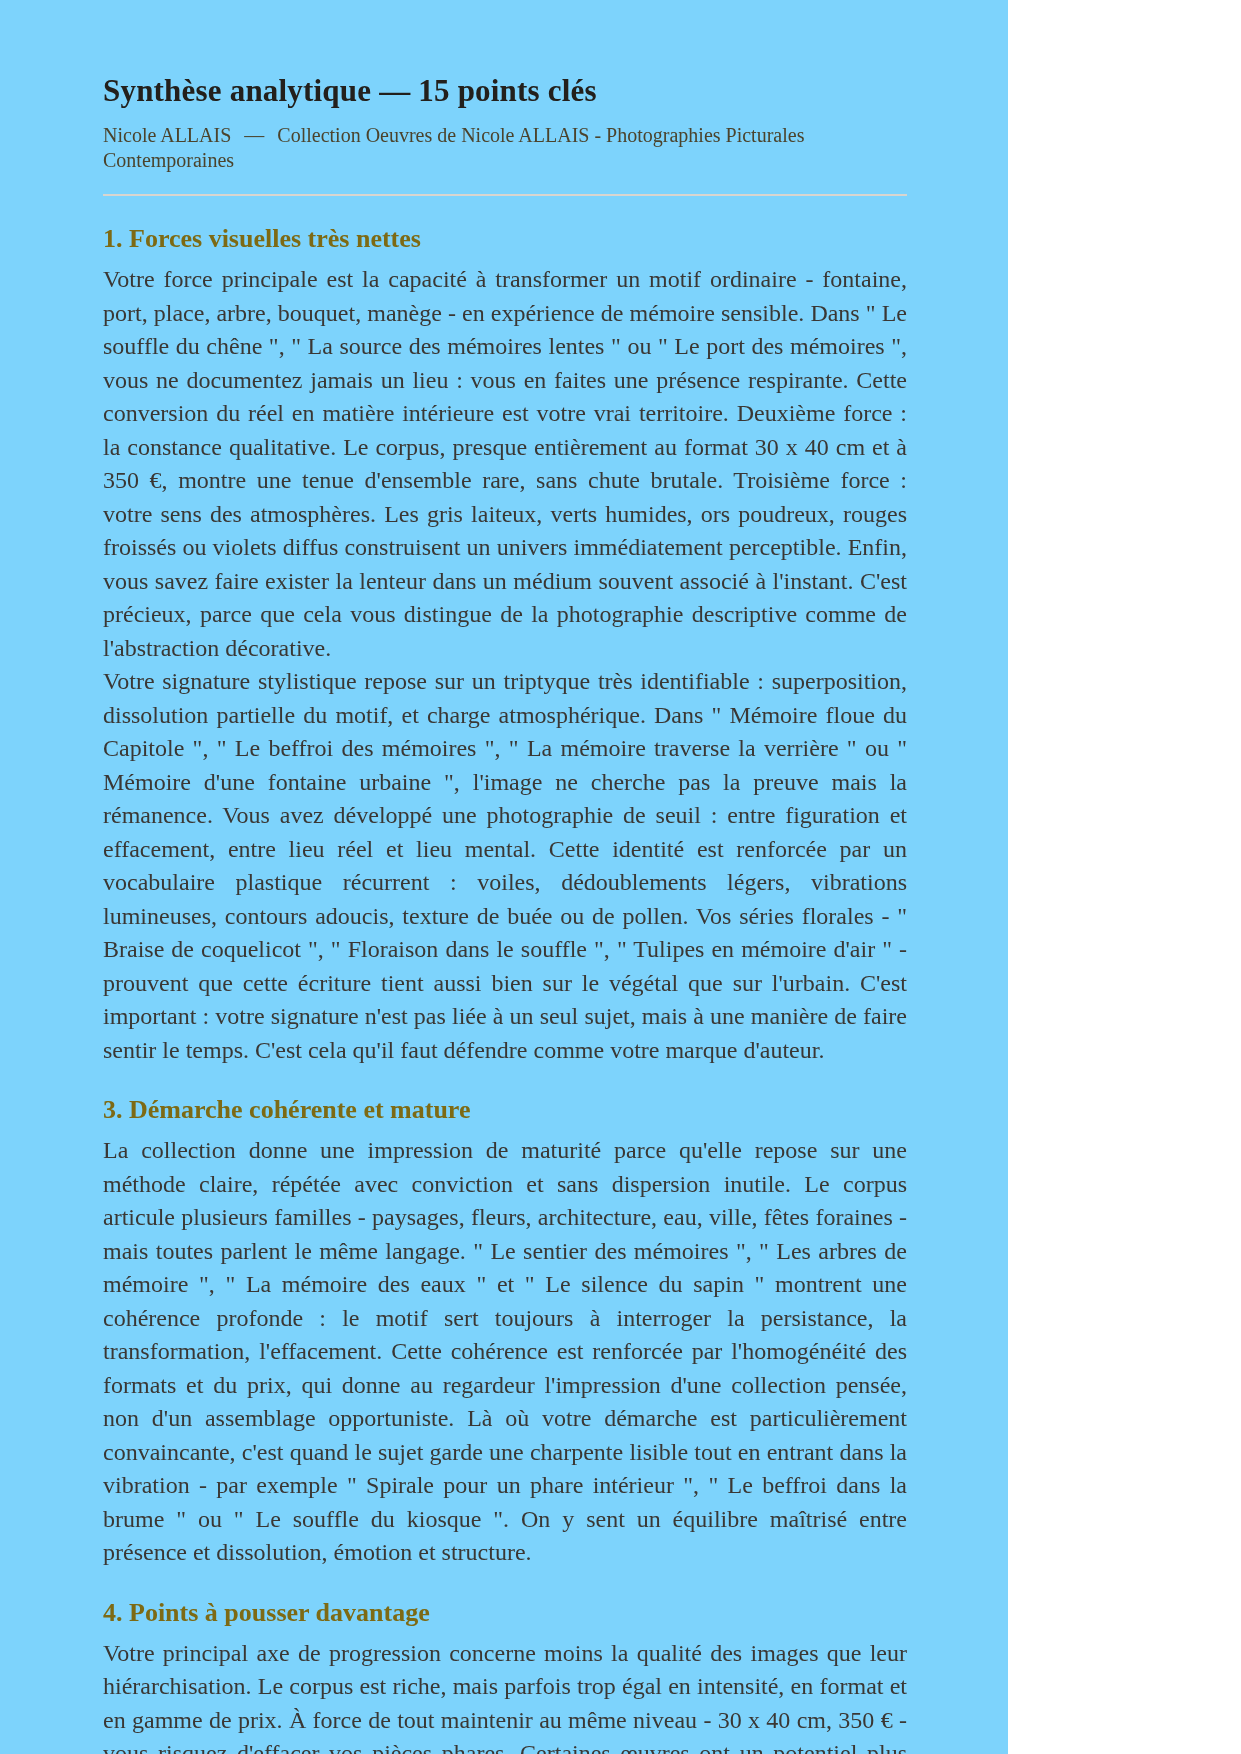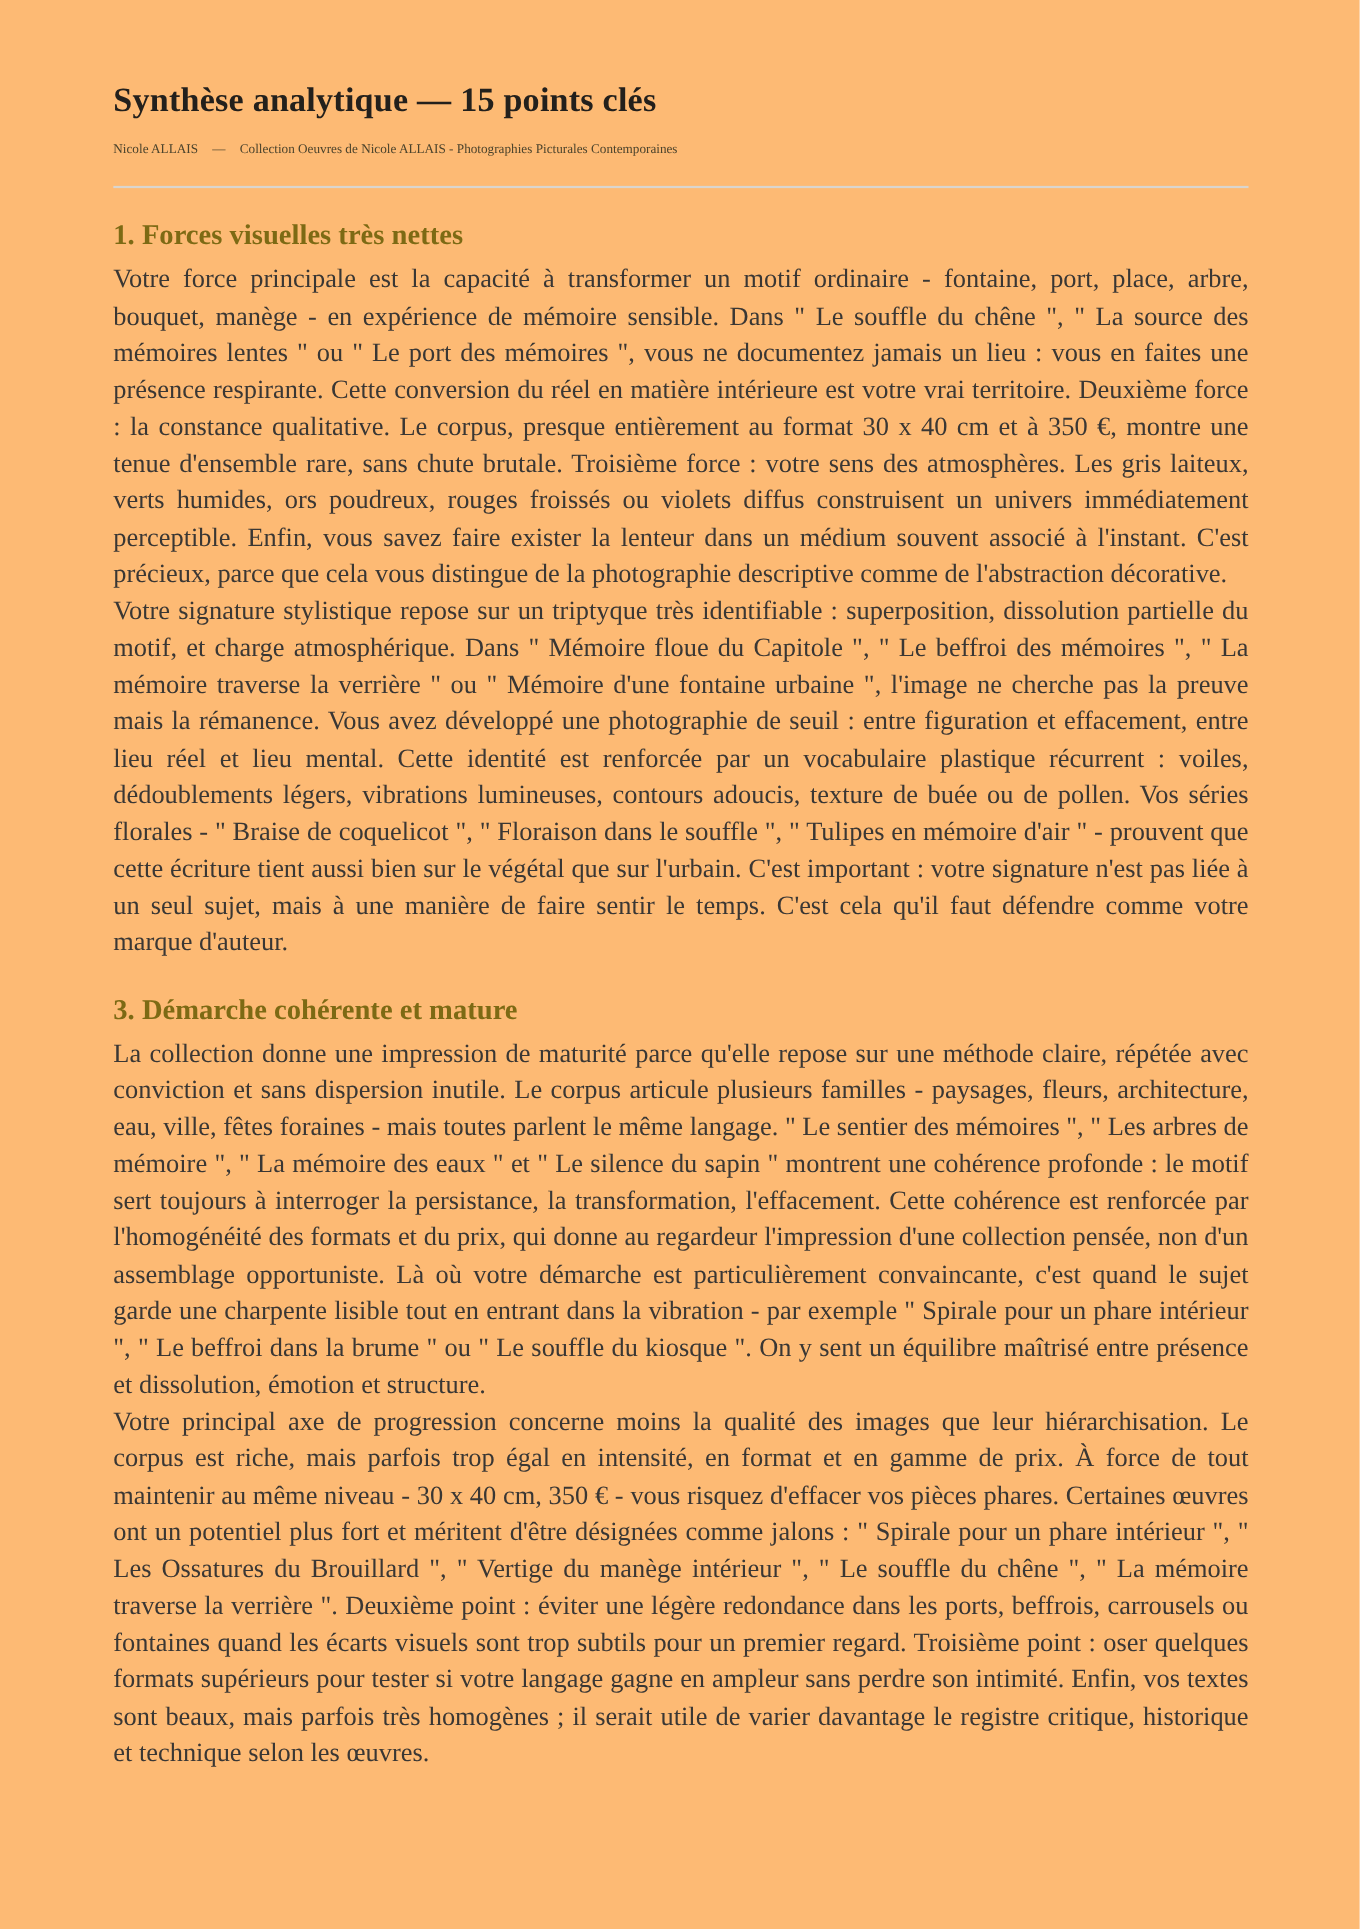--- a/index.html
+++ b/index.html
@@ -8,36 +8,36 @@
     background: #ffffff;
   }
   body {
     width: 1241px;
     height: 1754px;
     overflow: hidden;
     font-family: "Liberation Serif", "DejaVu Serif", serif;
   }
   .page {
     box-sizing: border-box;
-    width: 1236px;
+    width: 1008px;
     height: 1754px;
     padding: 72px 101px 0 103px;
-    background: #fdba74;
+    background: #7dd3fc;
   }
   .doc-title {
     margin: 0;
     font-size: 31px;
     line-height: 38px;
     font-weight: bold;
     color: #23201c;
     letter-spacing: 0.2px;
   }
   .byline {
     margin: 13px 0 0 0;
-    font-size: 12px;
+    font-size: 20px;
     line-height: 25px;
     color: #4b432c;
   }
   .byline .dash {
     margin: 0 13px;
   }
   .rule {
     height: 2px;
     background: #d9d5cf;
     margin-top: 21px;
@@ -83,16 +83,17 @@
   <div class="section">
     <p>Votre signature stylistique repose sur un triptyque très identifiable : superposition, dissolution partielle du motif, et charge atmosphérique. Dans " Mémoire floue du Capitole ", " Le beffroi des mémoires ", " La mémoire traverse la verrière " ou " Mémoire d'une fontaine urbaine ", l'image ne cherche pas la preuve mais la rémanence. Vous avez développé une photographie de seuil : entre figuration et effacement, entre lieu réel et lieu mental. Cette identité est renforcée par un vocabulaire plastique récurrent : voiles, dédoublements légers, vibrations lumineuses, contours adoucis, texture de buée ou de pollen. Vos séries florales - " Braise de coquelicot ", " Floraison dans le souffle ", " Tulipes en mémoire d'air " - prouvent que cette écriture tient aussi bien sur le végétal que sur l'urbain. C'est important : votre signature n'est pas liée à un seul sujet, mais à une manière de faire sentir le temps. C'est cela qu'il faut défendre comme votre marque d'auteur.</p>
   </div>
 
   <div class="section">
     <h2>3. Démarche cohérente et mature</h2>
     <p>La collection donne une impression de maturité parce qu'elle repose sur une méthode claire, répétée avec conviction et sans dispersion inutile. Le corpus articule plusieurs familles - paysages, fleurs, architecture, eau, ville, fêtes foraines - mais toutes parlent le même langage. " Le sentier des mémoires ", " Les arbres de mémoire ", " La mémoire des eaux " et " Le silence du sapin " montrent une cohérence profonde : le motif sert toujours à interroger la persistance, la transformation, l'effacement. Cette cohérence est renforcée par l'homogénéité des formats et du prix, qui donne au regardeur l'impression d'une collection pensée, non d'un assemblage opportuniste. Là où votre démarche est particulièrement convaincante, c'est quand le sujet garde une charpente lisible tout en entrant dans la vibration - par exemple " Spirale pour un phare intérieur ", " Le beffroi dans la brume " ou " Le souffle du kiosque ". On y sent un équilibre maîtrisé entre présence et dissolution, émotion et structure.</p>
   </div>
 
   <div class="section">
+    <h2>4. Points à pousser davantage</h2>
     <p>Votre principal axe de progression concerne moins la qualité des images que leur hiérarchisation. Le corpus est riche, mais parfois trop égal en intensité, en format et en gamme de prix. À force de tout maintenir au même niveau - 30 x 40 cm, 350 € - vous risquez d'effacer vos pièces phares. Certaines œuvres ont un potentiel plus fort et méritent d'être désignées comme jalons : " Spirale pour un phare intérieur ", " Les Ossatures du Brouillard ", " Vertige du manège intérieur ", " Le souffle du chêne ", " La mémoire traverse la verrière ". Deuxième point : éviter une légère redondance dans les ports, beffrois, carrousels ou fontaines quand les écarts visuels sont trop subtils pour un premier regard. Troisième point : oser quelques formats supérieurs pour tester si votre langage gagne en ampleur sans perdre son intimité. Enfin, vos textes sont beaux, mais parfois très homogènes ; il serait utile de varier davantage le registre critique, historique et technique selon les œuvres.</p>
   </div>
 
 </div>
 
 </body></html>

